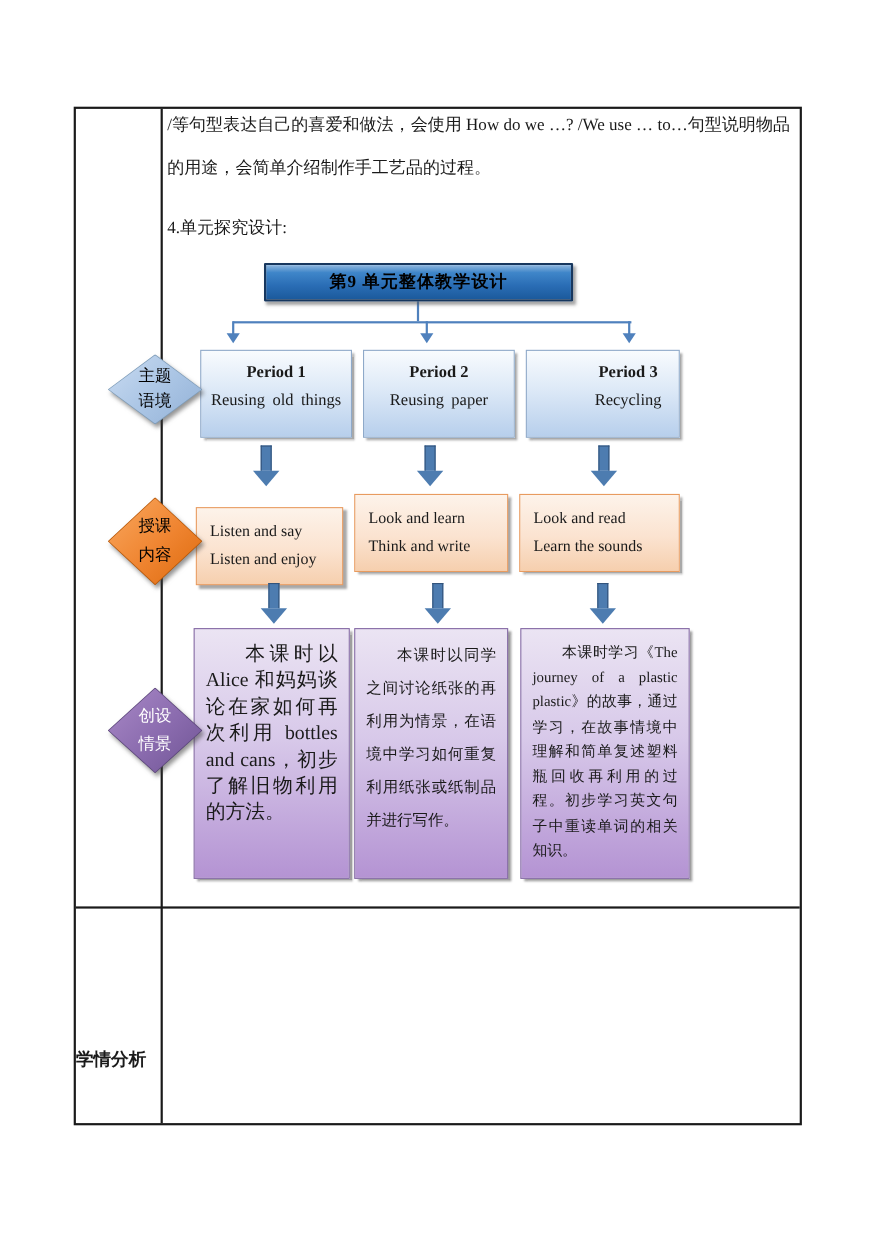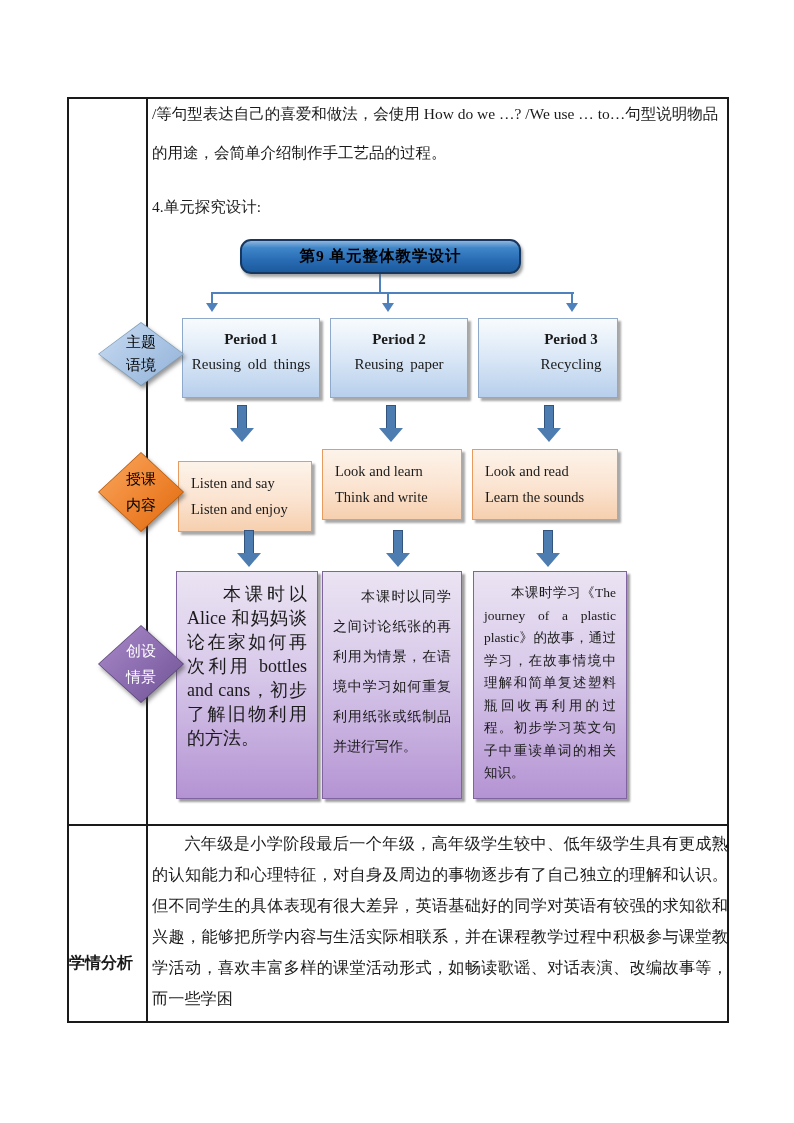--- a/index.html
+++ b/index.html
@@ -11,21 +11,21 @@
   .table-frame { position:absolute; left:67px; top:97px; width:662px; height:926px; border:2px solid #1a1a1a; }
   .col-divider { position:absolute; left:146px; top:99px; width:2px; height:922px; background:#1a1a1a; z-index:1; }
   .row-divider { position:absolute; left:69px; top:824px; width:658px; height:2px; background:#1a1a1a; }
 
   
   .intro { position:absolute; left:152px; top:94px; width:576px; font-size:15.5px; line-height:39px; }
   .section-label { position:absolute; left:152px; top:197px; font-size:15.5px; }
 
   
   .title-box { position:absolute; left:240px; top:239px; width:281px; height:35px;
-    border:2px solid #17375e; border-radius:11px;
+    border:2px solid #17375e; border-radius:1px;
     background:linear-gradient(180deg,#8fb6de 0%,#3f86c9 22%,#2a6db5 60%,#1b5a9c 100%);
     box-shadow:2px 3px 3px rgba(90,90,90,.55);
     display:flex; align-items:center; justify-content:center; z-index:2; }
   .title-box span { font-weight:bold; font-size:15.5px; letter-spacing:1px; color:#000; }
 
   
   .conn { position:absolute; background:#4f81bd; z-index:0; }
   .arrow-head-sm { position:absolute; width:0; height:0;
     border-left:6px solid transparent; border-right:6px solid transparent; border-top:9px solid #4f81bd; }
 
@@ -187,16 +187,15 @@
     <div class="dm-border"></div>
       <div class="dm-fill"></div>
     <div class="dm-text">
       <span>创设</span>
       <span>情景</span>
     </div>
   </div>
 
   <div class="row-header">学情分析</div>
   <div class="analysis">
-    <p class="analysis-para">六年级是小学阶段最后一个年级，高年级学生较中、低年级学生具有更成熟的认知能力和心理特征，对自身及周边的事物逐步有了自己独立的理解和认识。但不同学生的具体表现有很大差异，英语基础好的同学对英语有较强的求知欲和兴趣，能够把所学内容与生活实际相联系，并在课程教学过程中积极参与课堂教学活动，喜欢丰富多样的课堂活动形式，如畅读歌谣、对话表演、改编故事等，而一些学困</p>
   </div>
 
 </div>
 
 </body></html>

